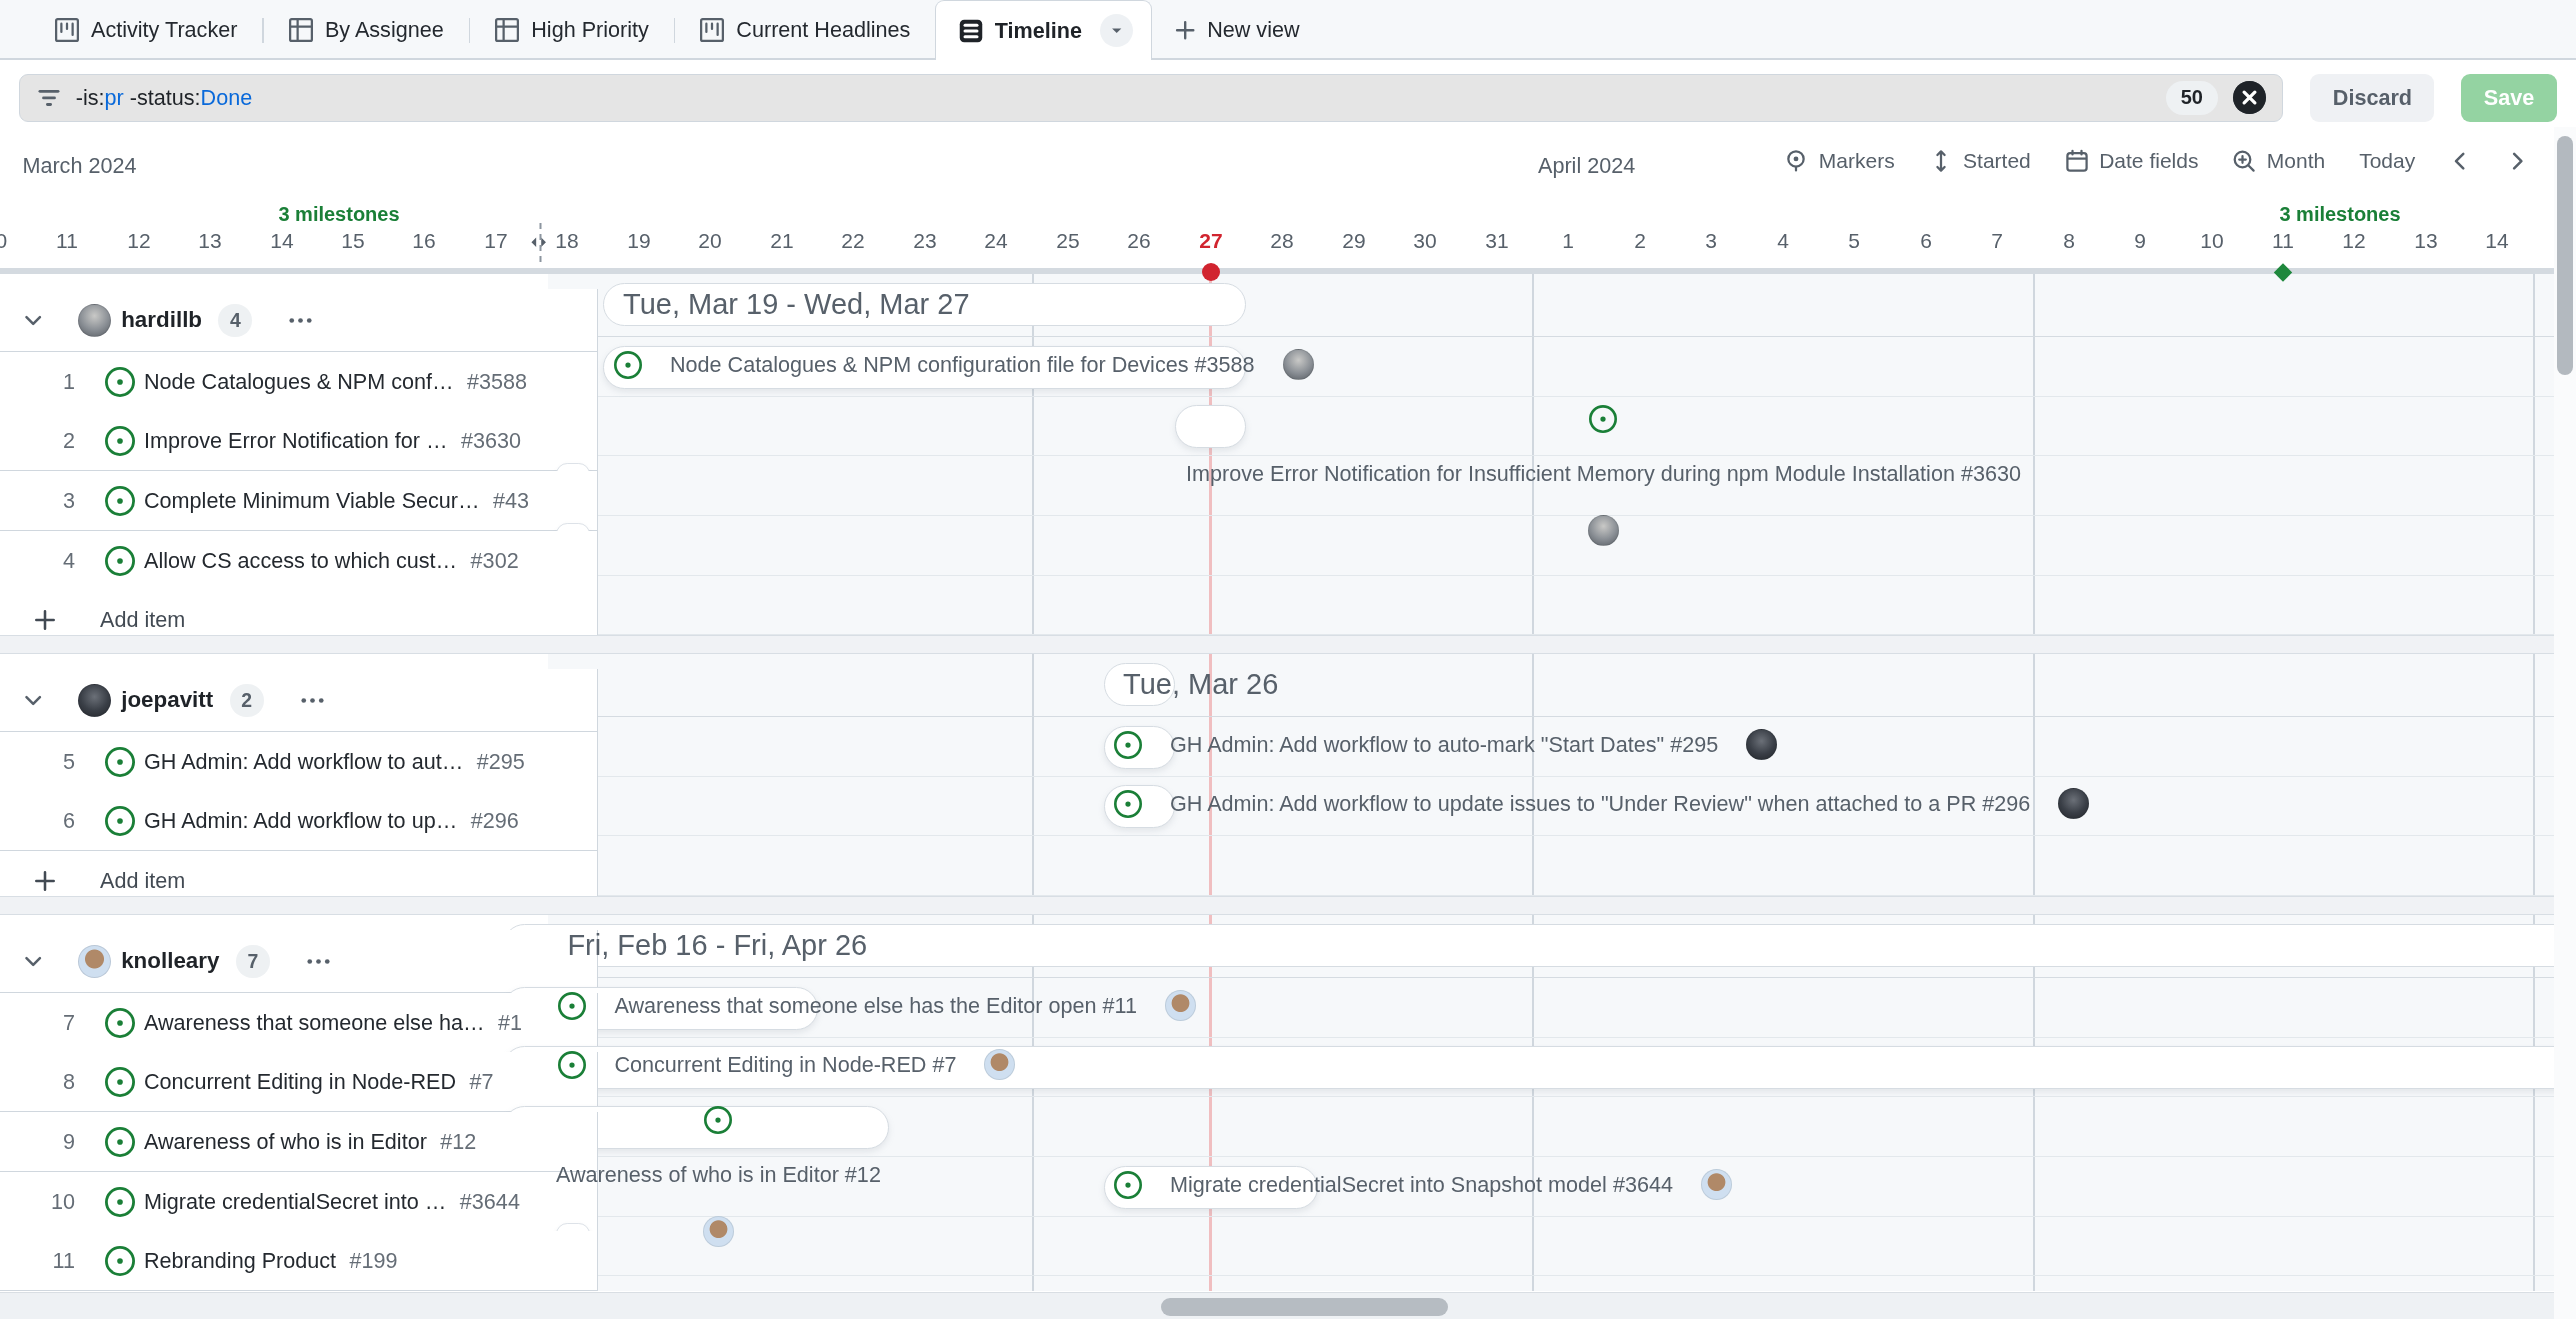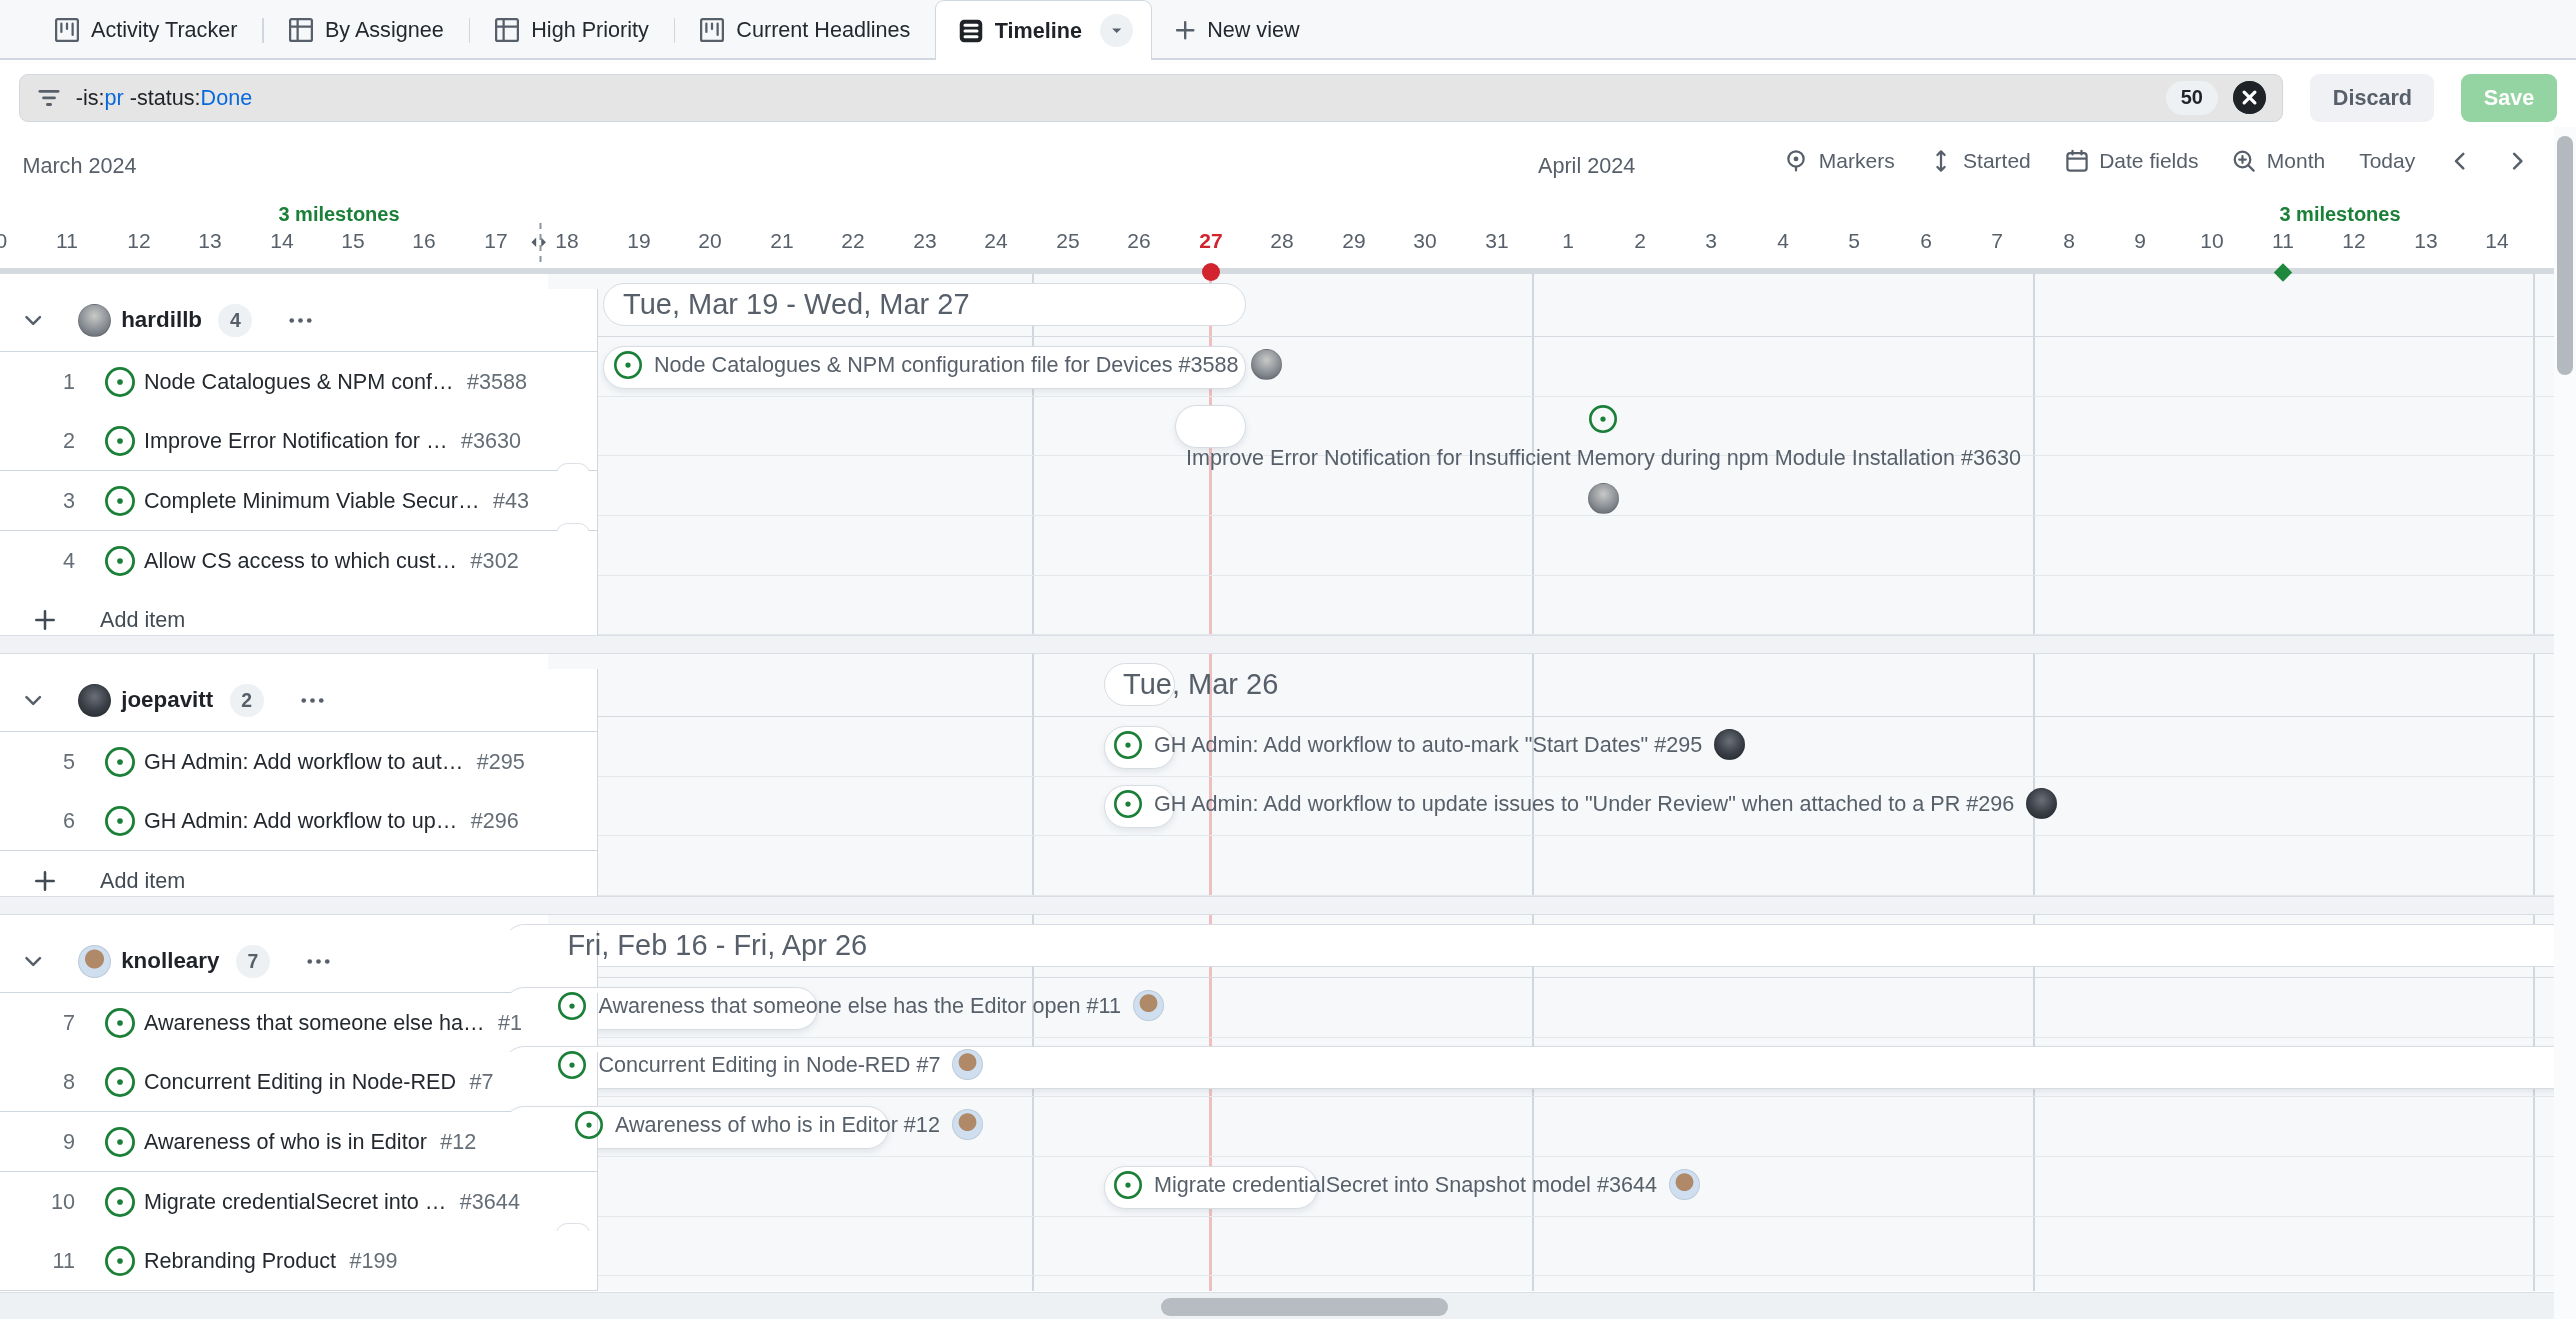--- a/index.html
+++ b/index.html
@@ -95,21 +95,21 @@
   .additem-plus { margin-left:33px; color:#424a53; flex:none; }
   .additem-label { margin-left:43px; font-size:21.6px; color:#424a53; }
 
   .gap-band { position:absolute; left:0; width:2576px; background:#f0f2f5;
     border-top:1.5px solid #d8dee4; border-bottom:1.5px solid #d8dee4; }
 
   .bar-bg { position:absolute; top:9px; height:43px; background:#fff;
     border:1.5px solid #d6dce2; border-radius:21.6px;
     box-shadow:0 3px 6px rgba(140,149,159,0.18); }
   .bar-content { position:absolute; top:9px; height:37px; display:flex; align-items:center;
-    gap:12px; font-size:21.6px; color:#57606a; white-space:nowrap; z-index:2; }
+    gap:28px; font-size:21.6px; color:#57606a; white-space:nowrap; z-index:2; }
   .bar-content .bicon { color:#1a7f37; flex:none; }
   .bar-avatar { width:31px; height:31px; border-radius:50%; flex:none;
     border:1.5px solid rgba(31,35,40,0.10); }
   .range-pill { position:absolute; top:9px; height:43px; background:#fff;
     border:1.5px solid #d6dce2; border-radius:21.6px; }
   .range-text { position:absolute; top:9px; height:43px; display:flex; align-items:center;
     font-size:29px; color:#57606a; white-space:nowrap; z-index:2; }
 
   .mini-btn { position:absolute; left:7.5px; top:6.7px; width:34px; height:46px; background:#fff;
     border:1.5px solid #dde2e8; border-radius:11.2px; box-shadow:0 2.2px 4.5px rgba(140,149,159,0.14);
@@ -622,21 +622,21 @@
             <path fill="currentColor" d="M8 0a8 8 0 1 1 0 16A8 8 0 0 1 8 0ZM1.5 8a6.5 6.5 0 1 0 13 0 6.5 6.5 0 0 0-13 0Z"></path>
           </svg>
         </span>
         <span class="row-title">Concurrent Editing in Node-RED</span>
         <span class="row-id">#7</span>
       </div>
     </div>
     <div class="band" style="top: 823px; height: 60px;">
       <div class="tlcell">
         <div class="bar-bg" style="left: -45px; width: 386px;"></div>
-        <div class="bar-content" style="left: 27px;">
+        <div class="bar-content" style="left: 8px; flex-direction: column;">
           <span class="bicon">
             <svg width="28" height="28" viewBox="0 0 16 16">
               <path fill="currentColor" d="M8 9.5a1.5 1.5 0 1 0 0-3 1.5 1.5 0 0 0 0 3Z"></path>
               <path fill="currentColor" d="M8 0a8 8 0 1 1 0 16A8 8 0 0 1 8 0ZM1.5 8a6.5 6.5 0 1 0 13 0 6.5 6.5 0 0 0-13 0Z"></path>
             </svg>
           </span>
           <span>Awareness of who is in Editor #12</span>
           <span class="bar-avatar av-knolleary"></span>
         </div>
       </div>

